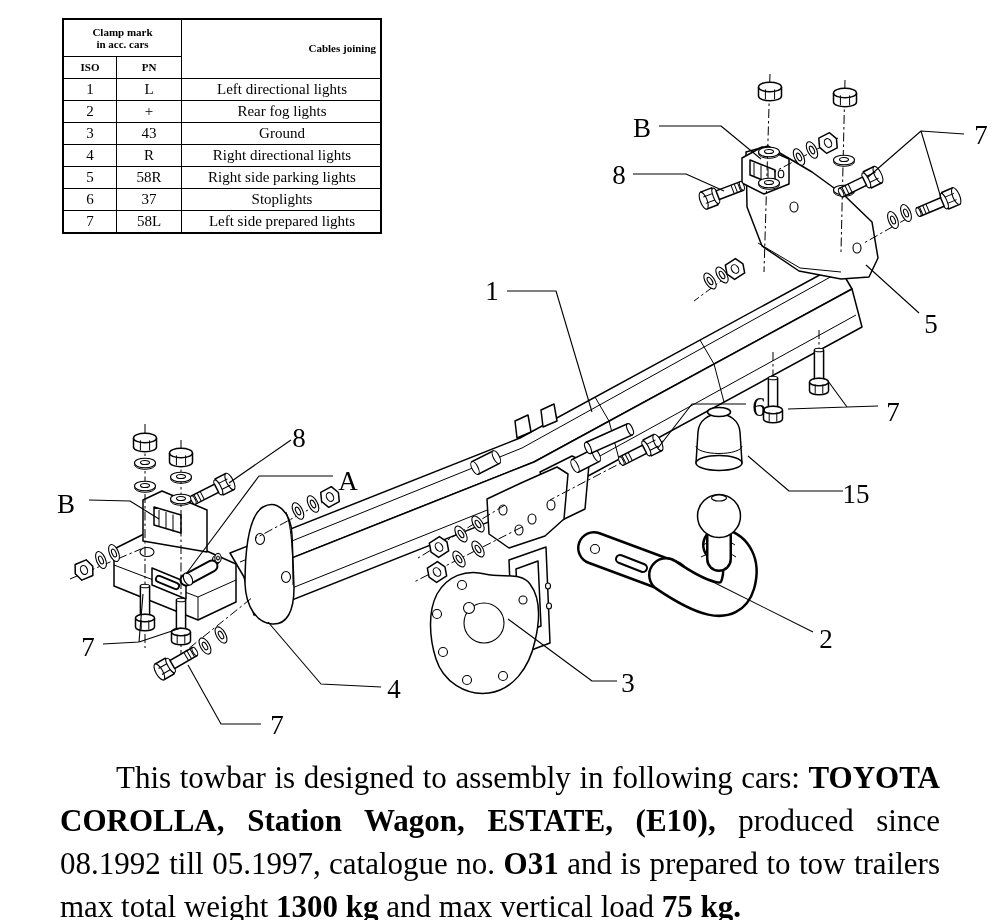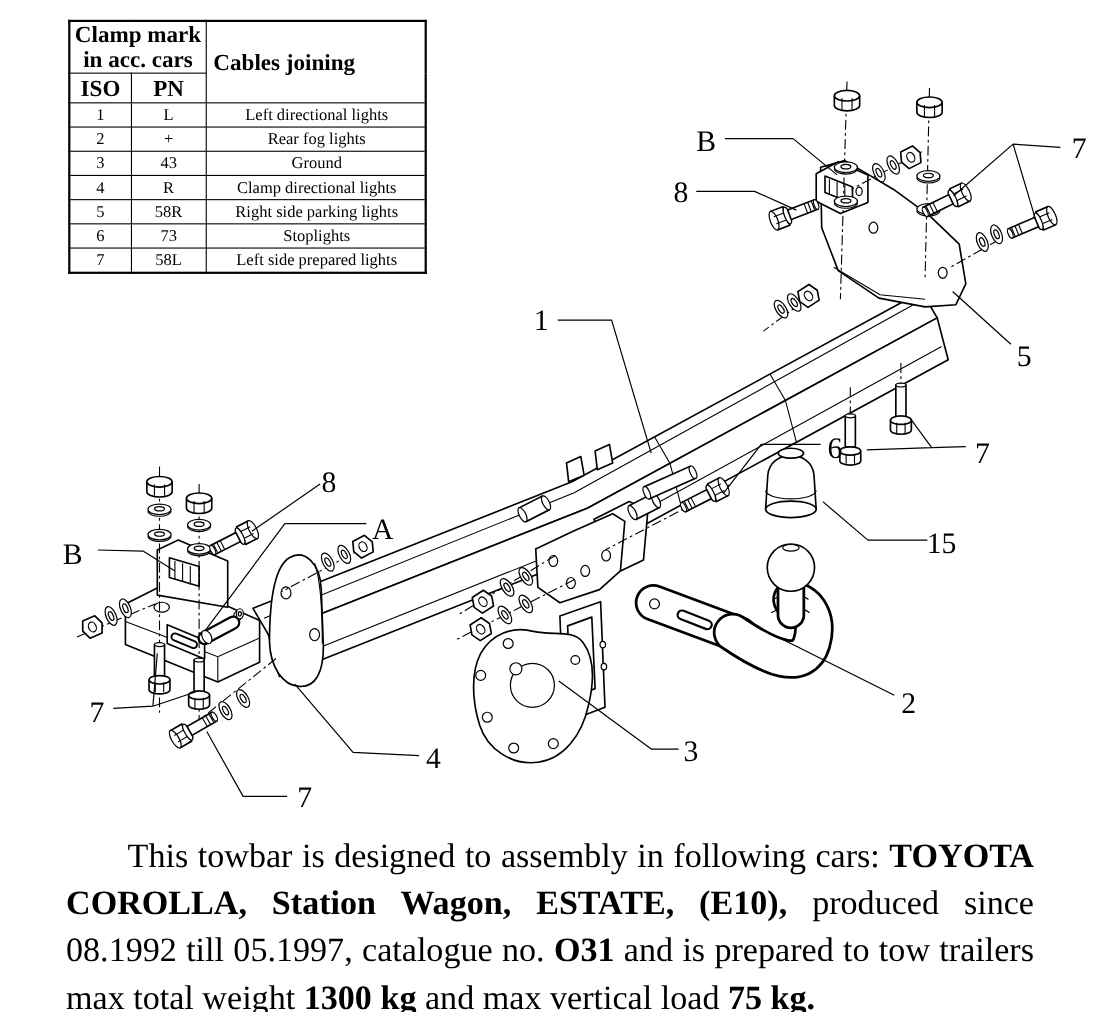--- a/index.html
+++ b/index.html
@@ -4,21 +4,21 @@
 <style>
   html,body{margin:0;padding:0;background:#fff;}
   #page{position:relative;width:1000px;height:920px;background:#fff;overflow:hidden;
         font-family:"Liberation Serif","DejaVu Serif",serif;color:#000;}
 
   
   #clamp-table{position:absolute;left:62px;top:18px;}
   #clamp-table table{border-collapse:collapse;border:2.4px solid #000;}
   #clamp-table th,#clamp-table td{border:1.6px solid #000;padding:0 4px;text-align:center;
         font-size:15px;line-height:1.25;height:21px;white-space:nowrap;}
-  #clamp-table th{font-weight:bold;font-size:21px;}
+  #clamp-table th{font-weight:bold;font-size:11px;}
   #clamp-table .hdr-group{height:36px;line-height:1.1;}
   #clamp-table td.cable, #clamp-table th.cable{text-align:center;padding-left:6px;min-width:188px;}
   #clamp-table .c-iso{min-width:44px;margin-top:12px;}
   #clamp-table .c-pn{min-width:56px;}
 
   
   #desc{position:absolute;left:60px;top:756px;width:880px;font-size:31px;line-height:1.39;
         text-align:justify;text-indent:56px;}
   #desc b{font-weight:bold;}
 
@@ -295,21 +295,21 @@
   </svg>
 
   <div id="clamp-table">
     <table>
       <tbody>
           <tr>
         <th colspan="2" class="hdr-group">
           <span>Clamp mark</span><br>
           <span>in acc. cars</span>
         </th>
-        <th rowspan="2" class="cable" style="text-align:left;">Cables joining</th>
+        <th rowspan="2" class="cable" style="text-align:right;">Cables joining</th>
       </tr>
       <tr>
         <th class="c-iso">ISO</th>
         <th class="c-pn">PN</th>
       </tr>
       <tr>
         <td>1</td>
         <td>L</td>
         <td class="cable">Left directional lights</td>
       </tr>
@@ -319,30 +319,30 @@
         <td class="cable">Rear fog lights</td>
       </tr>
       <tr>
         <td>3</td>
         <td>43</td>
         <td class="cable">Ground</td>
       </tr>
       <tr>
         <td>4</td>
         <td>R</td>
-        <td class="cable">Clamp directional lights</td>
+        <td class="cable">Right directional lights</td>
       </tr>
       <tr>
         <td>5</td>
         <td>58R</td>
         <td class="cable">Right side parking lights</td>
       </tr>
       <tr>
         <td>6</td>
-        <td>73</td>
+        <td>37</td>
         <td class="cable">Stoplights</td>
       </tr>
       <tr>
         <td>7</td>
         <td>58L</td>
         <td class="cable">Left side prepared lights</td>
       </tr>
     </tbody>
       </table>
   </div>

